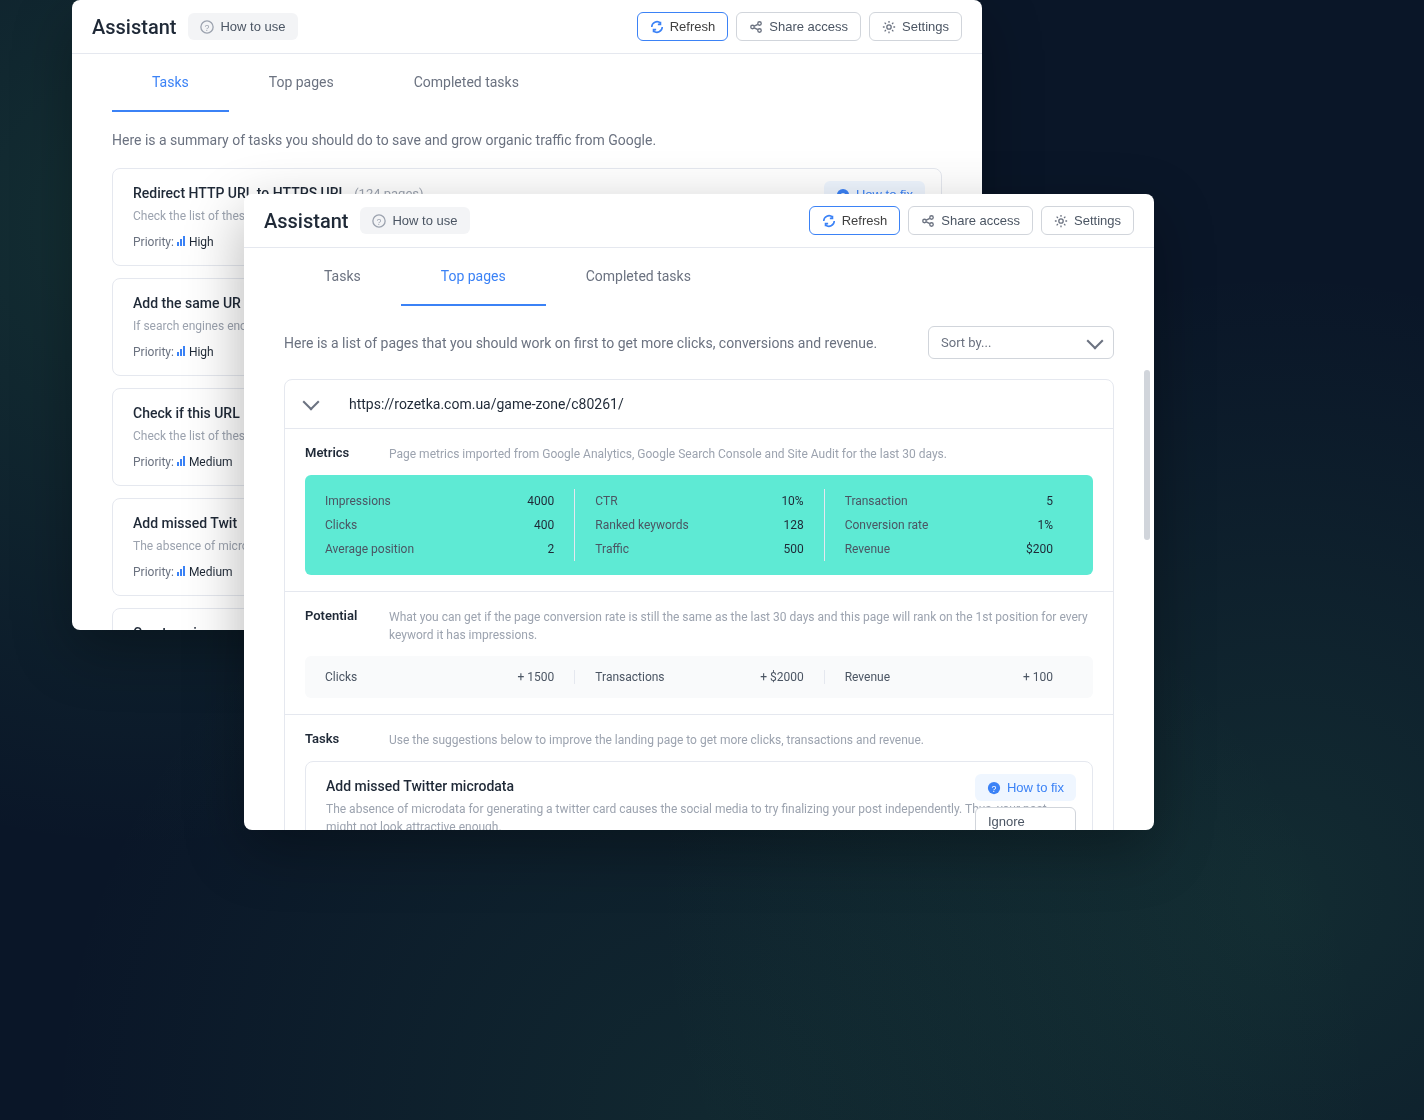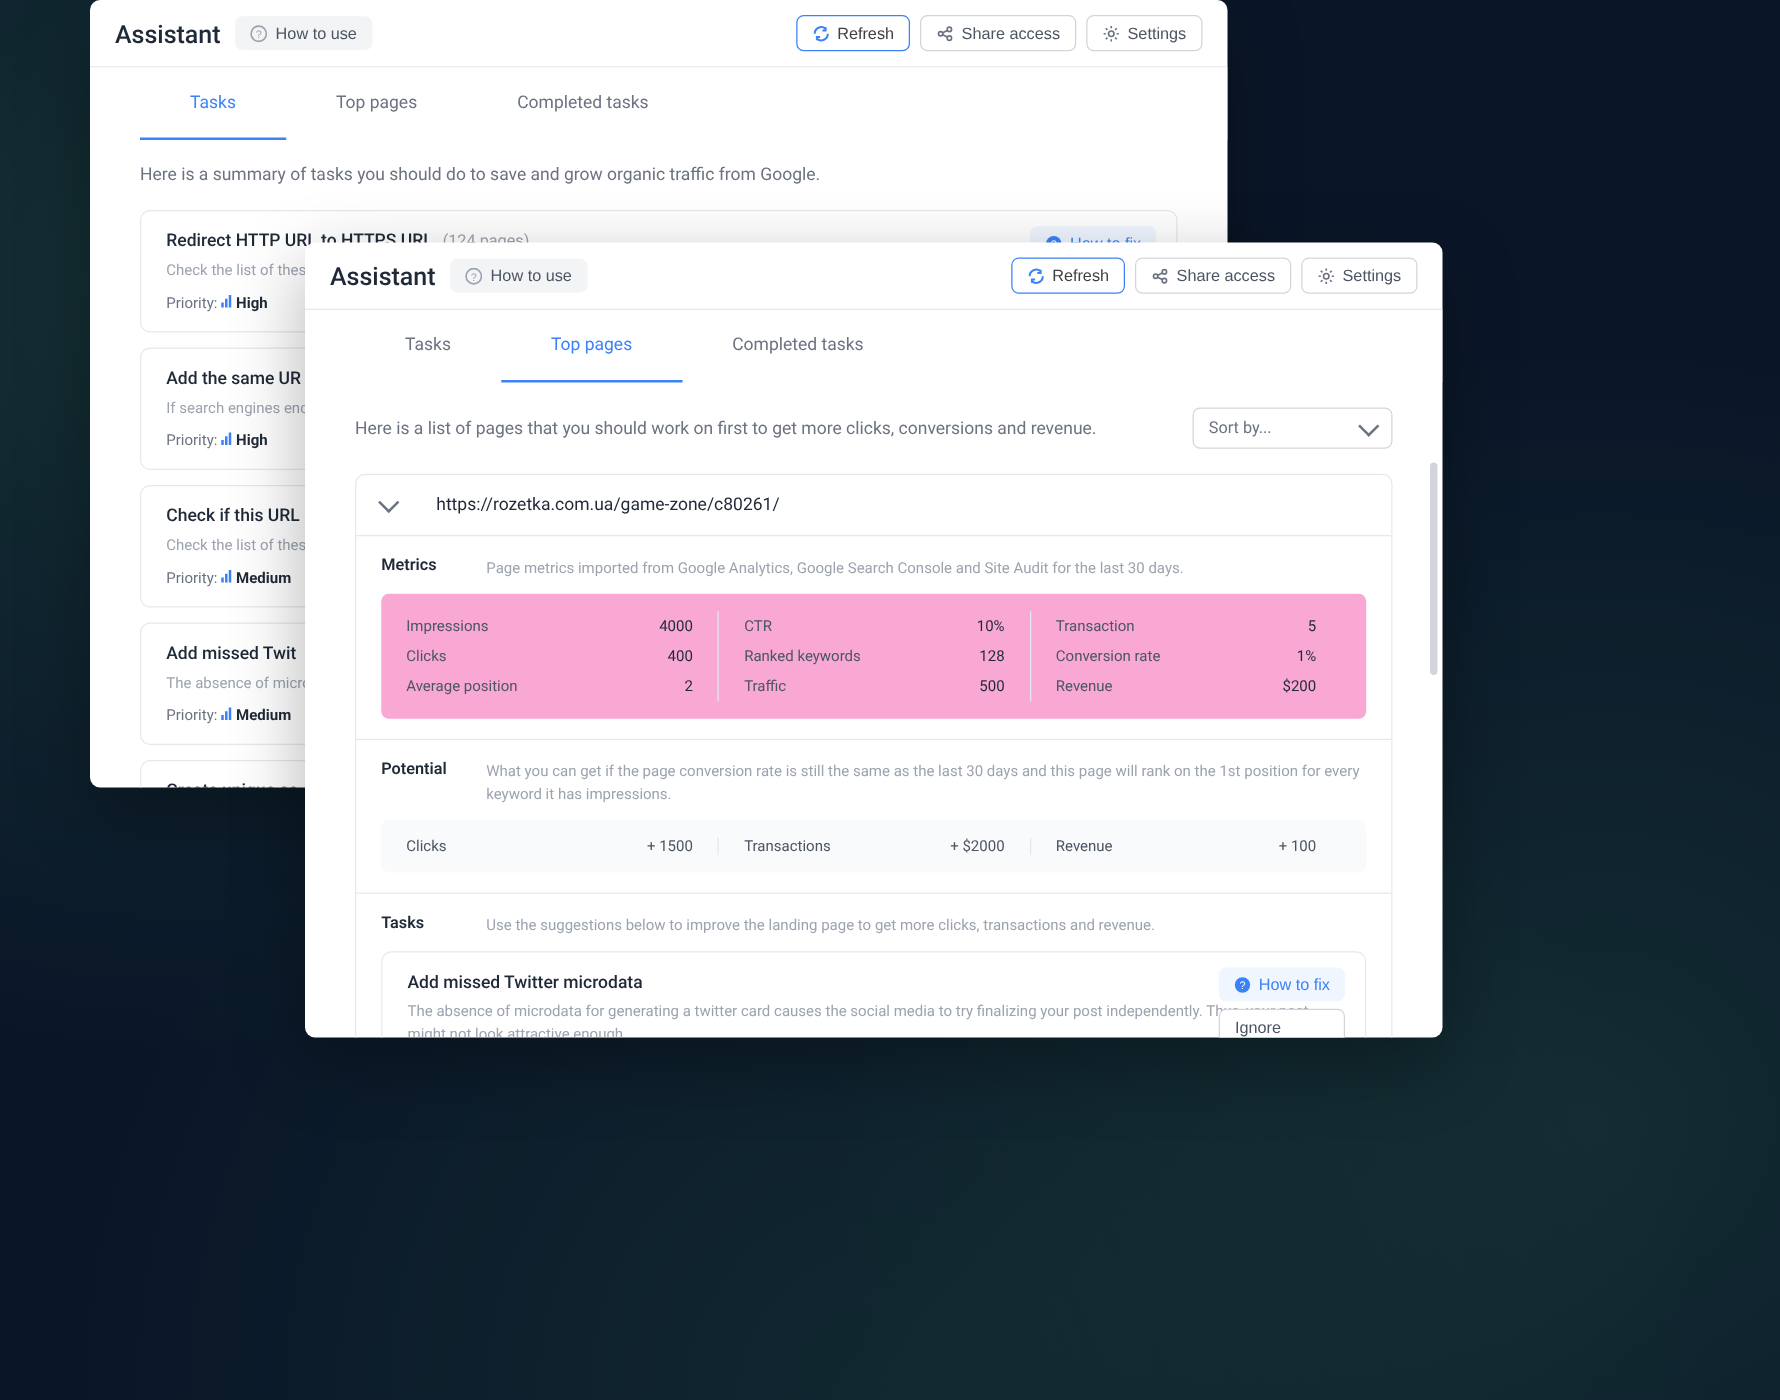--- a/index.html
+++ b/index.html
@@ -15,35 +15,35 @@
 .btn-light { background:#f3f4f6; border:none; }
 .btn-primary { border-color:#3b82f6; color:#404040; }
 .btn-howfix { background:#eff6ff; border:none; color:#3b82f6; }
 .hdr-actions { margin-left:auto; display:flex; gap:8px; }
 .tabs { display:flex; padding:0 40px; background:#fff; }
 .tab { padding:20px 40px; font-size:14px; color:#6b7280; cursor:pointer; border-bottom:2px solid transparent; }
 .tab.active { color:#3b82f6; border-bottom-color:#3b82f6; }
 .content { padding:20px 40px; }
 .intro { font-size:14px; color:#6b7280; margin-bottom:20px; }
 .intro-row { display:flex; align-items:center; justify-content:space-between; margin-bottom:20px; }
-.sortby { display:flex; align-items:center; justify-content:space-between; width:160px; padding:8px 12px; border:1px solid #d1d5db; border-radius:6px; font-size:13px; color:#6b7280; cursor:pointer;text-align:center; }
+.sortby { display:flex; align-items:center; justify-content:space-between; width:186px; padding:8px 12px; border:1px solid #d1d5db; border-radius:6px; font-size:13px; color:#6b7280; cursor:pointer;text-align:center; }
 .task-card { border:1px solid #e5e8ef; border-radius:8px; padding:16px 20px; margin-bottom:12px; position:relative; }
 .task-title { font-size:14px; font-weight:500; color:#1f2937; margin-bottom:6px; }
 .task-pages { font-size:13px; color:#9ca3af; font-weight:400; margin-left:8px; }
 .task-desc { font-size:12px; color:#9ca3af; line-height:1.5; margin-bottom:10px; }
 .task-meta { font-size:12px; color:#6b7280; display:flex; gap:24px; }
-.task-meta span.v { color:#1f2937;font-weight:bold; }
+.task-meta span.v { color:#1f2937; }
 .task-actions { position:absolute; right:16px; top:12px; display:flex; flex-direction:column; gap:6px; }
 .page-card { border:1px solid #e5e8ef; border-radius:8px; overflow:hidden; }
 .page-hdr { display:flex; align-items:center; padding:16px 20px; gap:32px; }
 .section { padding:16px 20px; border-top:1px solid #e5e8ef; position:relative; }
 .sec-row { display:flex; align-items:flex-start; gap:24px; margin-bottom:12px; }
 .sec-label { font-size:13px; font-weight:600; color:#1f2937; width:60px; flex-shrink:0; }
 .sec-desc { font-size:12px; color:#9ca3af; line-height:1.5; }
-.metrics-grid { background:#f9a8d4; border-radius:6px; padding:14px 20px; display:grid; grid-template-columns:1fr 1fr 1fr; gap:0; }
+.metrics-grid { background:#5eead4; border-radius:6px; padding:14px 20px; display:grid; grid-template-columns:1fr 1fr 1fr; gap:0; }
 .metric-col { border-left:1px solid #e5e8ef; padding:0 20px; }
 .metric-col:first-child { border-left:none; padding-left:0; }
 .metric-row { display:flex; justify-content:space-between; font-size:12px; color:#4b5563; padding:5px 0; }
 .metric-row .mv { color:#1f2937; }
 .pot-grid { background:#f9fafb; border-radius:6px; padding:14px 20px; display:grid; grid-template-columns:1fr 1fr 1fr; gap:0; }
 .pot-col { border-left:1px solid #e5e8ef; padding:0 20px; display:flex; justify-content:space-between; font-size:12px; color:#4b5563; }
 .pot-col:first-child { border-left:none; padding-left:0; }
 .subtask { border:1px solid #e5e8ef; border-radius:8px; padding:16px 20px; margin-top:12px; position:relative; }
 .icon { width:14px; height:14px; display:inline-block; }
 .bars { display:inline-flex; align-items:flex-end; gap:1px; height:10px; margin-right:4px; }

